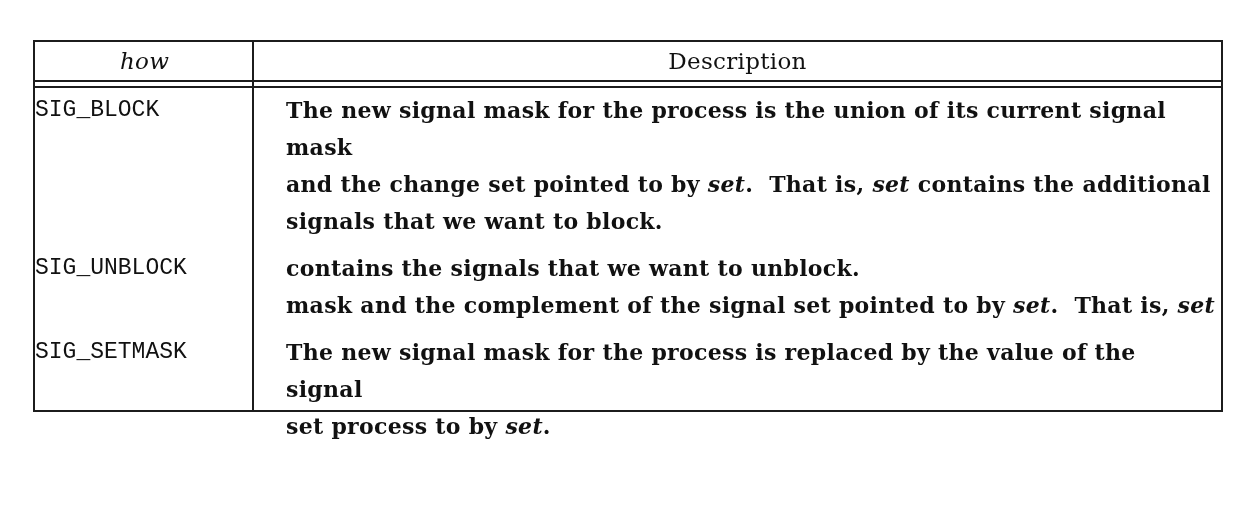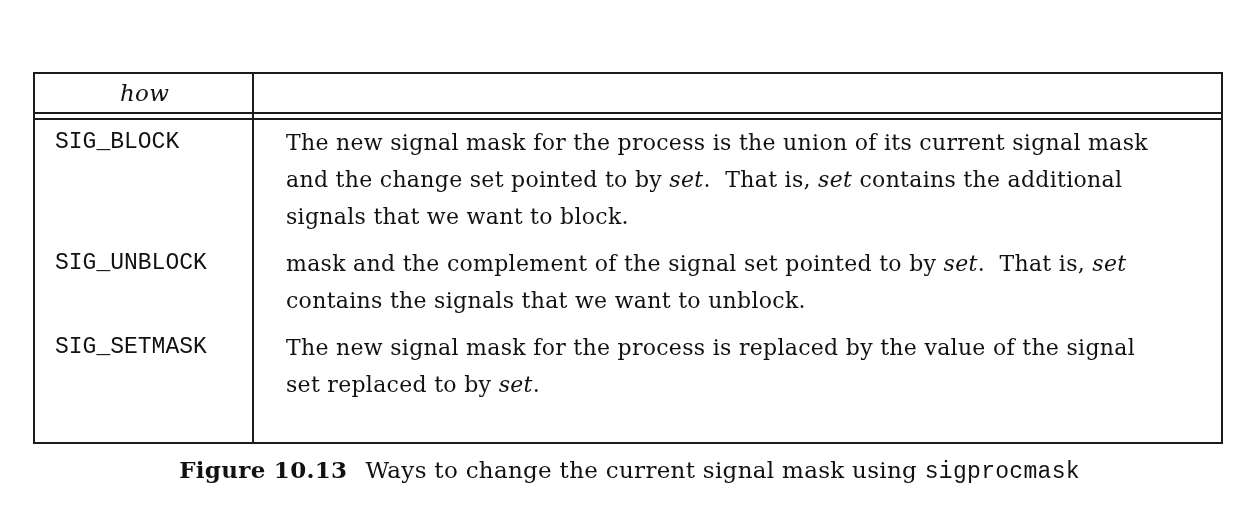--- a/index.html
+++ b/index.html
@@ -19,21 +19,20 @@
 
   
   .sigtable {
     position: absolute;
     left: 33px;
     top: 40px;
     width: 1190px;
     height: 372px;
     border: 2px solid #1c1c1c;
     box-sizing: border-box;
-    margin-top: 32px;
   }
   .v-divider {
     position: absolute;
     left: 217px;
     top: 0;
     bottom: 0;
     width: 2px;
     background: #1c1c1c;
   }
 
@@ -68,31 +67,31 @@
     padding-top: 4px;
   }
   .trow {
     display: flex;
     margin-bottom: 10px;
   }
   .how-cell {
     width: 219px;
     flex: none;
     box-sizing: border-box;
-    padding-left: 20px;
     font-family: "Liberation Mono", monospace;
     font-size: 23px;
     line-height: 37px;
     white-space: pre;
   }
   .desc-cell {
     flex: 1;
     box-sizing: border-box;
     padding-left: 32px;
     padding-right: 3px;
+    font-weight: bold;
   }
   .desc-line {
     font-size: 22px;
     line-height: 37px;
     letter-spacing: 0.3px;
     white-space: pre-wrap;
   }
   .it {
     font-style: italic;
   }
@@ -120,45 +119,45 @@
 </head>
 <body>
 
 <div class="page">
 
   <div class="sigtable">
     <div class="v-divider"></div>
 
     <div class="header-row">
       <div class="hcell how">how</div>
+      <div class="hcell desc">Description</div>
     </div>
 
     <div class="dbl-spacer"></div>
 
     <div class="tbody">
         <div class="trow">
           <div class="how-cell">SIG_BLOCK</div>
           <div class="desc-cell">
             <div class="desc-line"><span>The new signal mask for the process is the union of its current signal mask</span></div>
             <div class="desc-line"><span>and the change set pointed to by </span><span class="it">set</span><span>.  That is, </span><span class="it">set</span><span> contains the additional</span></div>
             <div class="desc-line"><span>signals that we want to block.</span></div>
           </div>
         </div>
         <div class="trow">
           <div class="how-cell">SIG_UNBLOCK</div>
           <div class="desc-cell">
+            <div class="desc-line"><span>contains the signals that we want to unblock.</span></div>
             <div class="desc-line"><span>mask and the complement of the signal set pointed to by </span><span class="it">set</span><span>.  That is, </span><span class="it">set</span></div>
-            <div class="desc-line"><span>contains the signals that we want to unblock.</span></div>
           </div>
         </div>
         <div class="trow">
           <div class="how-cell">SIG_SETMASK</div>
           <div class="desc-cell">
             <div class="desc-line"><span>The new signal mask for the process is replaced by the value of the signal</span></div>
-            <div class="desc-line"><span>set replaced to by </span><span class="it">set</span><span>.</span></div>
+            <div class="desc-line"><span>set process to by </span><span class="it">set</span><span>.</span></div>
           </div>
         </div>
       </div>
   </div>
 
-  <div class="caption"><span class="cap-label">Figure 10.13</span><span>Ways to change the current signal mask using </span><span class="cap-code">sigprocmask</span></div>
 
 </div>
 
 </body></html>

